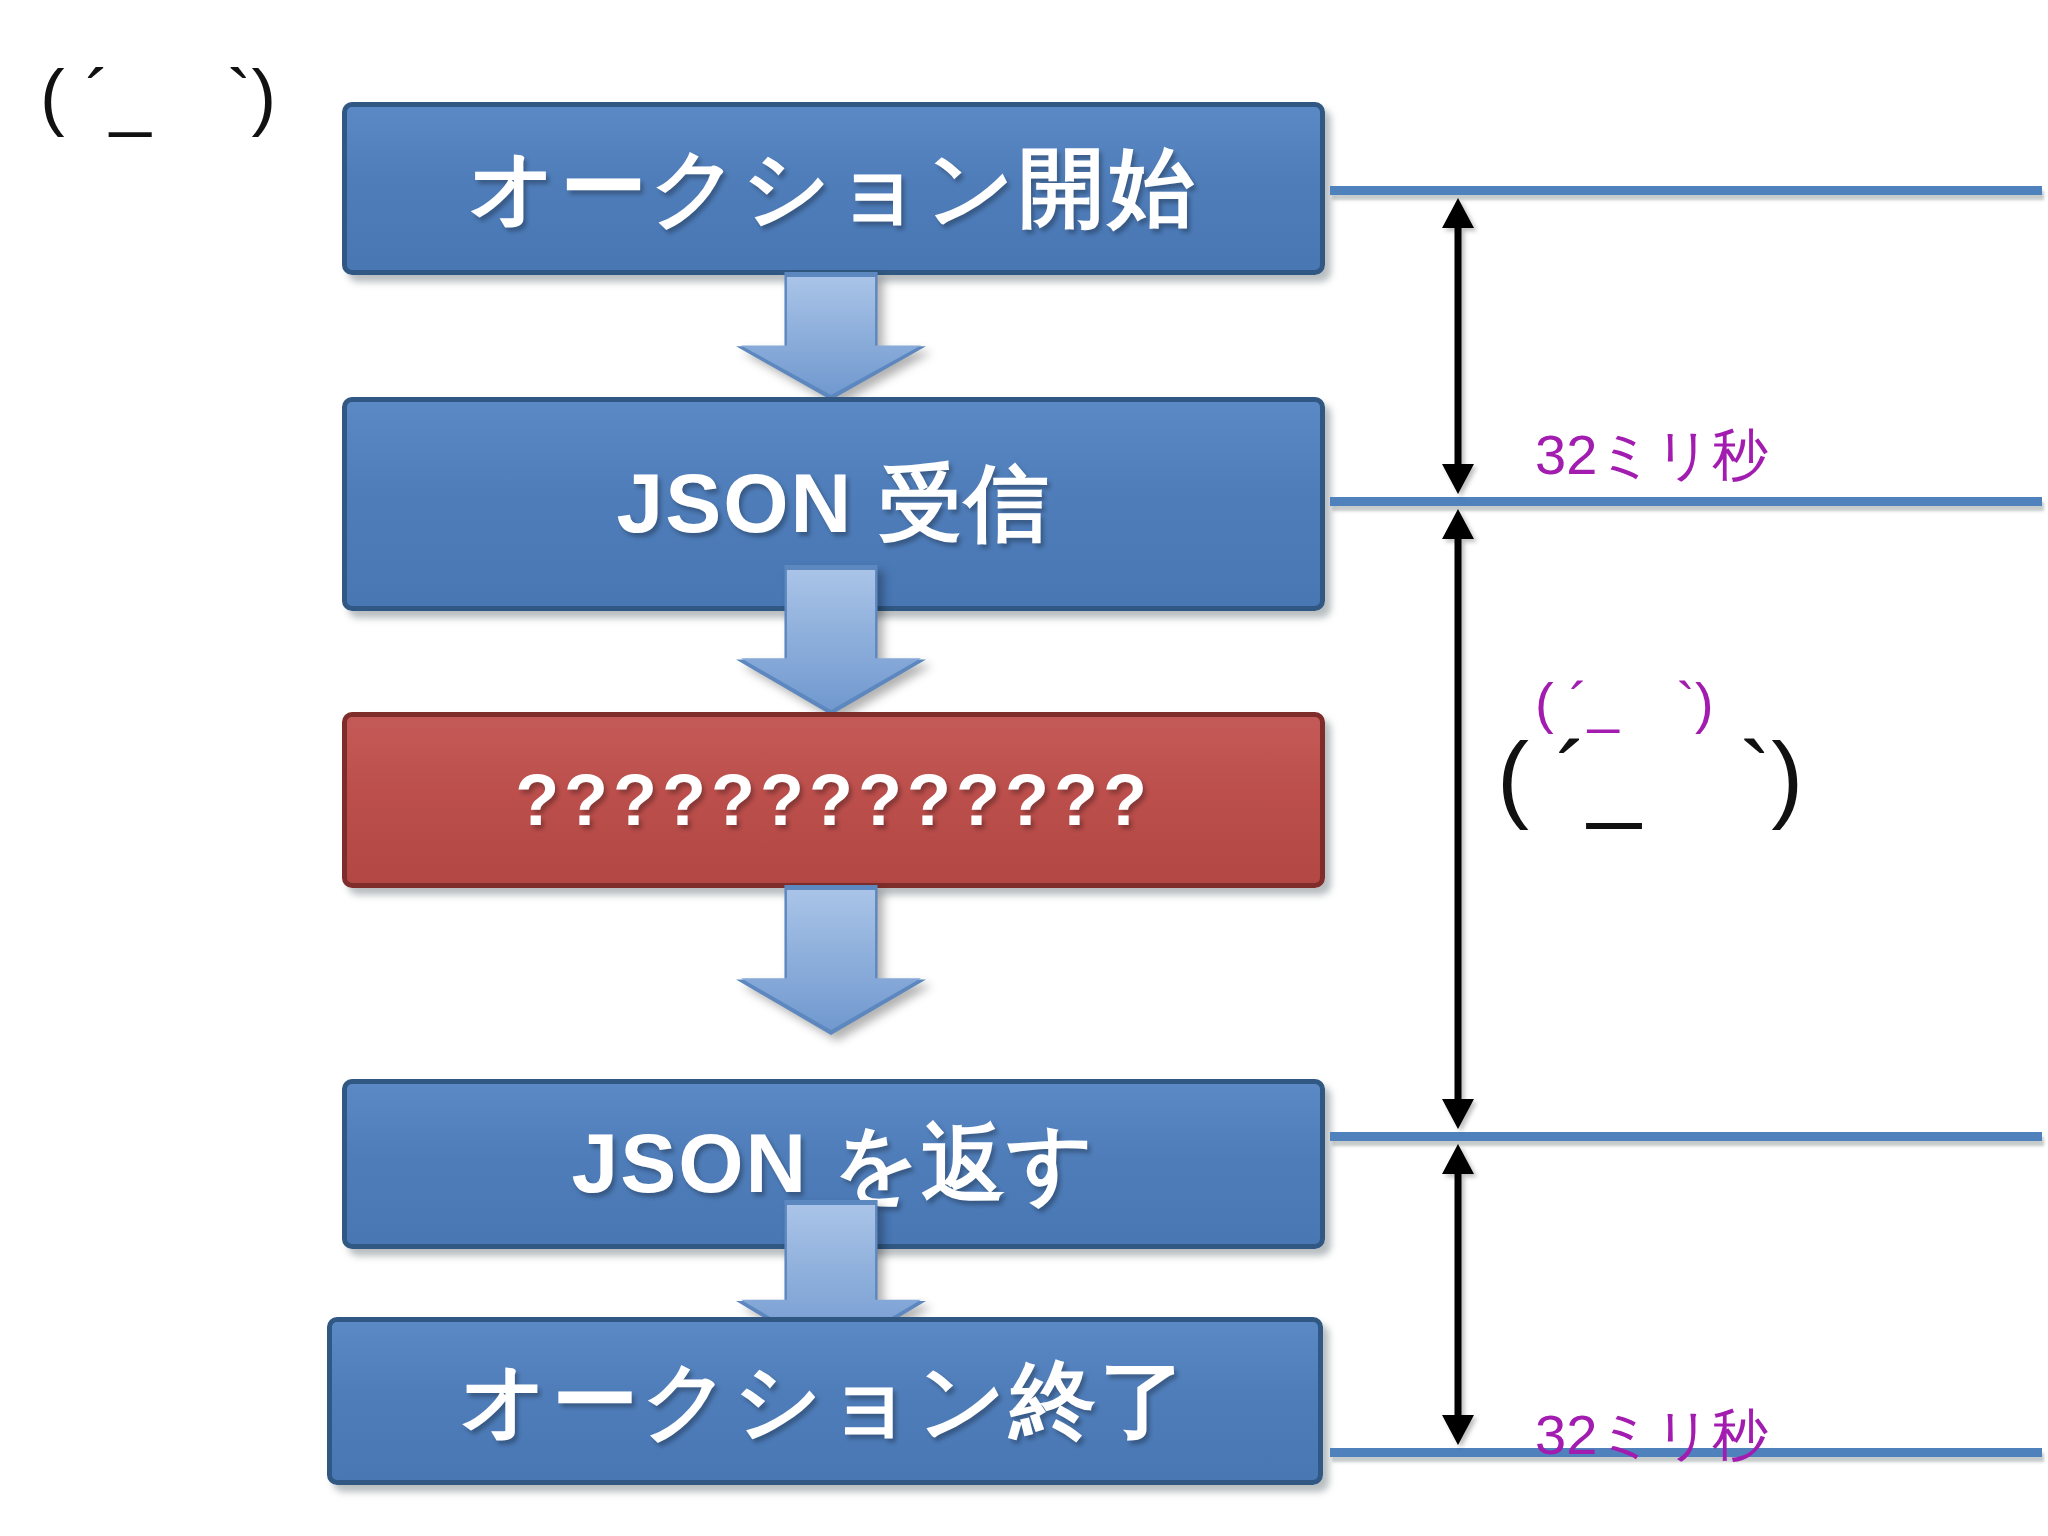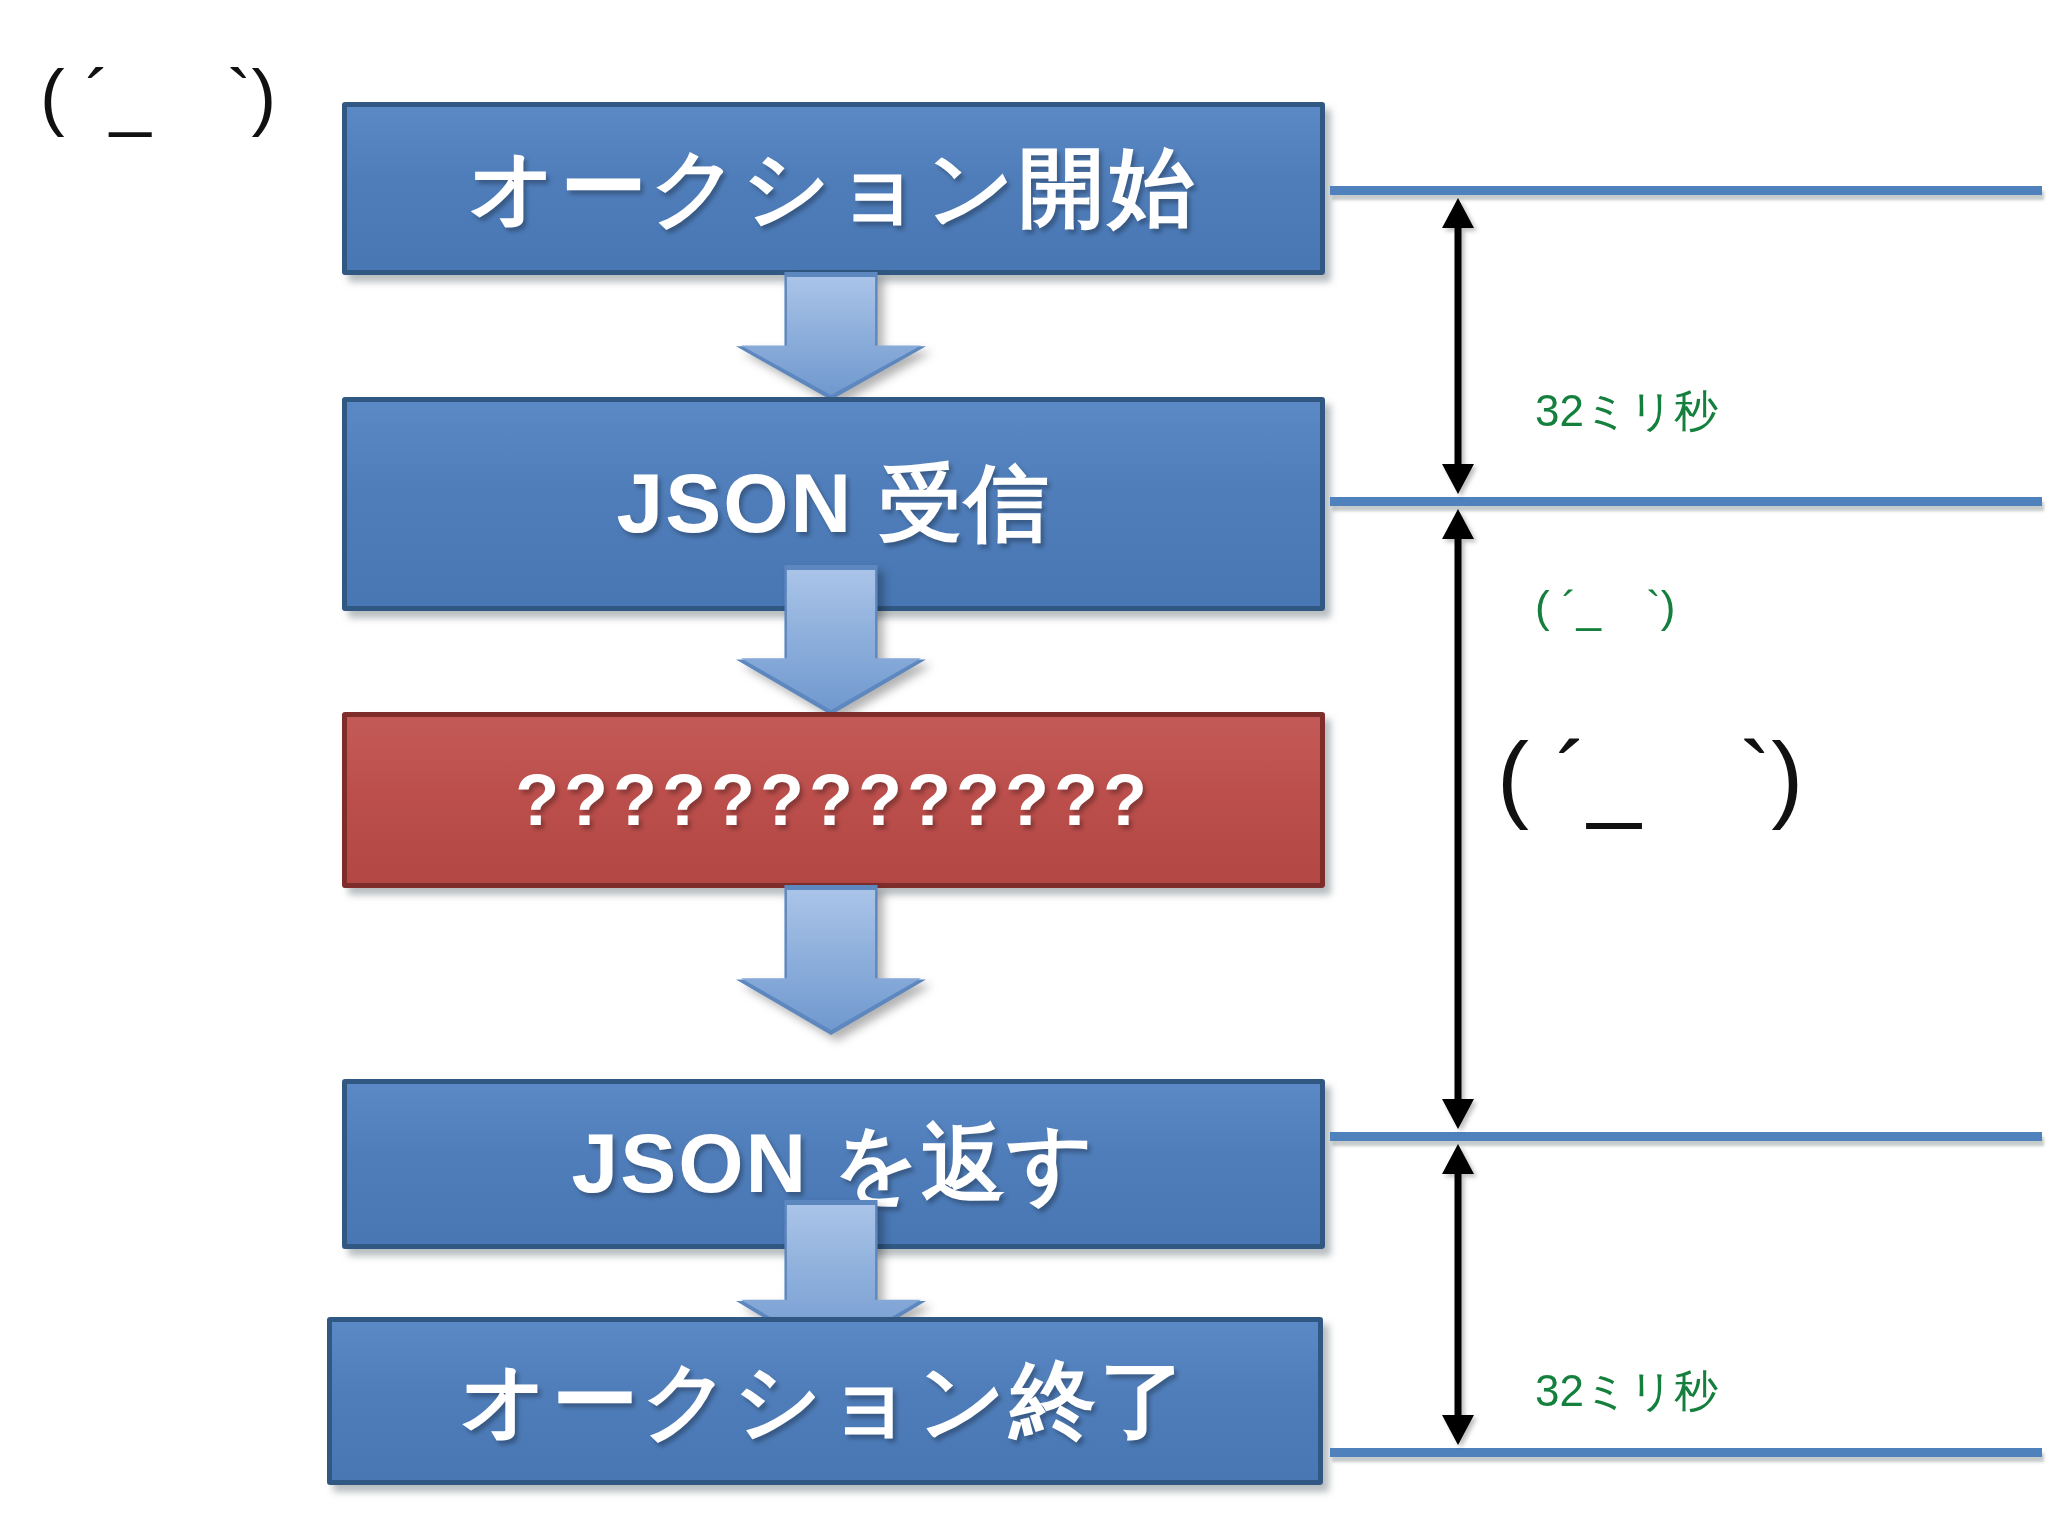--- a/index.html
+++ b/index.html
@@ -14,21 +14,21 @@
   }
   .pre { white-space: pre; }
 
   
   .step {
     position: absolute;
     left: 342px;
     width: 983px;
     box-sizing: border-box;
     border: 5px solid #305882;
-    border-radius: 3px;
+    border-radius: 10px;
     background: linear-gradient(180deg, #5a89c5 0%, #4f7db9 45%, #4877b4 100%);
     box-shadow: 6px 7px 7px rgba(125,135,140,0.55);
     display: flex;
     align-items: center;
     justify-content: center;
   }
   .step.red {
     border-color: #7e2d2b;
     background: linear-gradient(180deg, #c45a57 0%, #bc4f4c 45%, #b24744 100%);
   }
@@ -97,22 +97,22 @@
     border-top: 30px solid #000000;
   }
   #measure-1 { top: 198px;  height: 296px; }
   #measure-2 { top: 509px;  height: 620px; }
   #measure-3 { top: 1144px; height: 301px; }
 
   
   .note {
     position: absolute;
     left: 1535px;
-    color: #15803d;
-    font-size: 44px;
+    color: #a21caf;
+    font-size: 56px;
     line-height: 1.48;
     white-space: pre;
   }
   #note-1 { top: 248px; }
   #note-3 { top: 1228px; }
   #note-2 {
     position: absolute;
     left: 1497px;
     top: 714px;
     color: #111111;

